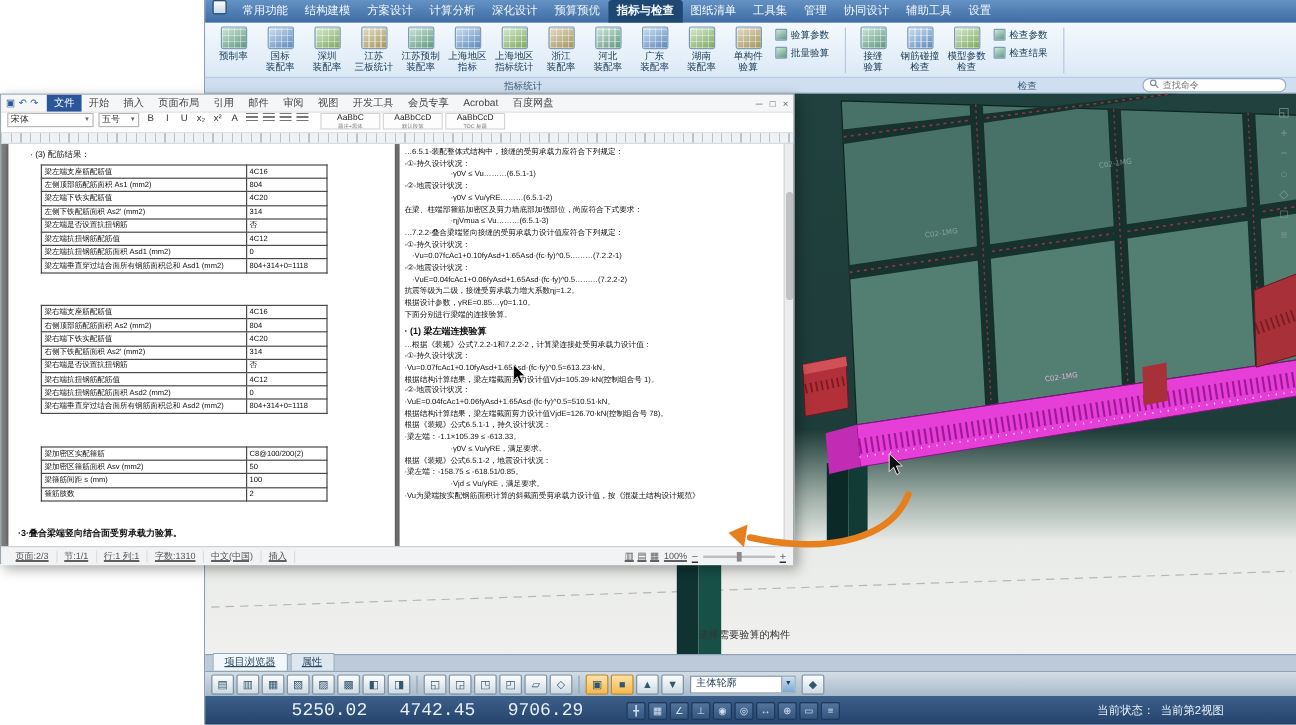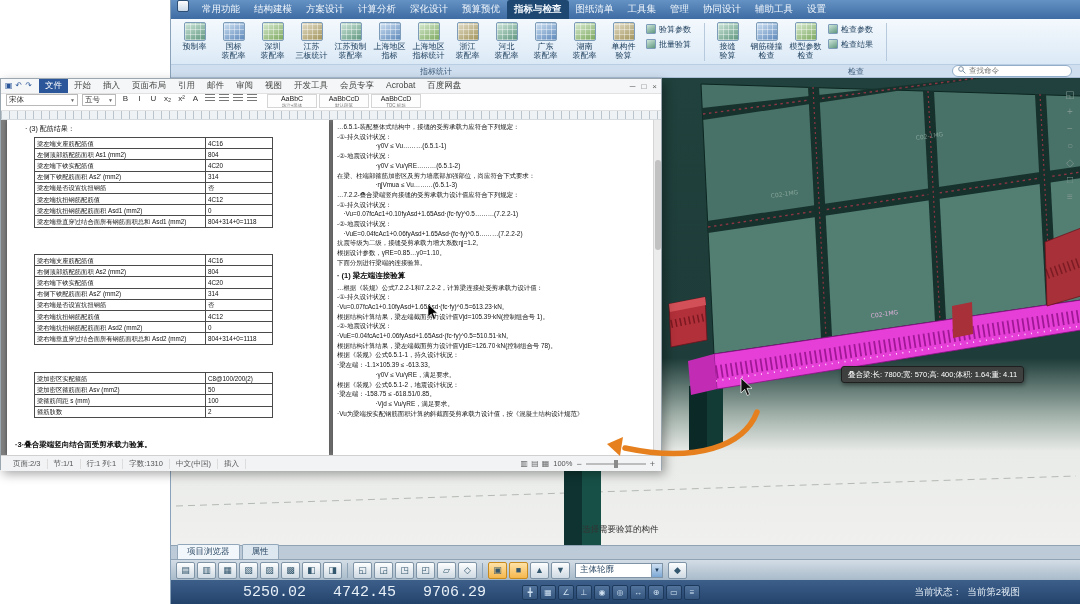--- a/index.html
+++ b/index.html
@@ -45,21 +45,21 @@
     background:linear-gradient(180deg,#20413d 0%, #1e3c39 60%, #9fafa8 72%, #e9ebe8 80%, #f0f1ef 100%); }
   .vp-svg { position:absolute; left:0; top:0; }
   .slab-label { fill:#c3d2ca; opacity:.5; font-size:6px; font-family:"DejaVu Sans",sans-serif; }
   .slab-label.pink { fill:#f6b9ec; opacity:.85; }
   .vp-tooltip { position:absolute; left:670px; top:288px; height:17px; background:rgba(62,62,62,.95); border:1px solid #1f1f1f; border-radius:3px; color:#fff; font-size:7.5px; line-height:15px; padding:0 6px; white-space:nowrap; box-shadow:1px 2px 4px rgba(0,0,0,.4); }
   .nav-rail { position:absolute; right:3px; top:12px; width:16px; display:flex; flex-direction:column; gap:7px; align-items:center; }
   .nav-ic { color:#7e958e; font-size:10px; line-height:10px; cursor:default; }
 
   
   .panel-row { position:absolute; left:0; top:545px; width:100%; height:14px; background:#bccbd7; border-top:1px solid #8fa3b5; display:flex; align-items:flex-end; padding-left:6px; gap:2px; }
-  .ptab { font-size:8.5px; color:#2c4a66; background:#dde7ef; border:1px solid #93a7ba; border-bottom:none; border-radius:2px 2px 0 0; padding:1px 9px 1px; white-space:nowrap; }
+  .ptab { font-size:8.5px; color:#2c4a66; background:#dde7ef; border:1px solid #93a7ba; border-bottom:none; border-radius:2px 2px 0 0; padding:1px 9px 1px; white-space:nowrap;text-decoration:underline; }
   .panel-row .ptab:nth-of-type(1) { background:#f2f7fb; }
   .prompt { margin-left:150px; font-size:8.5px; color:#333; padding-bottom:1px; white-space:nowrap; }
 
   .btoolbar { position:absolute; left:0; top:559px; width:100%; height:21px; background:linear-gradient(#d3dde6,#a8bac9); border-top:1px solid #8fa3b5; display:flex; align-items:center; gap:2px; padding:0 5px; }
   .tgrp { display:flex; gap:2px; }
   .tbtn { width:19px; height:17px; border:1px solid #7f94a7; border-radius:2px; background:linear-gradient(#fdfefe,#cfdae3); display:flex; align-items:center; justify-content:center; font-size:9px; color:#33576e; }
   .tgrp.active .tbtn { background:linear-gradient(#ffe2a8,#f5b74d); border-color:#c78a1f; }
   .tsep { width:1px; height:15px; background:#8fa3b7; margin:0 3px; }
   .tselect { height:15px; min-width:88px; background:#fff; border:1px solid #7f94a7; font-size:8.5px; color:#1c3c5a; display:flex; align-items:center; justify-content:space-between; padding:0 0 0 4px; margin:0 3px; }
   .tselect .dd { width:11px; height:13px; background:linear-gradient(#cfe0f2,#7ba7d4); border-left:1px solid #7f94a7; display:flex; align-items:center; justify-content:center; font-size:6px; color:#1c3c5a; font-style:normal; }
@@ -103,21 +103,21 @@
   .dtab { position:absolute; left:27px; border-collapse:collapse; table-layout:fixed; width:238px; }
   .dtab td { border:1px solid #4a4a4a; font-size:6.3px; line-height:7.2px; color:#111; padding:1.5px 2px; vertical-align:top; word-break:break-all; }
   .dtab td.c-k { width:171px; } .dtab td.c-v { width:67px; }
   .t1 { top:17px; } .t2 { top:134px; } .t3 { top:252px; }
   .p-footer { position:absolute; left:8px; top:320px; font-size:7.5px; font-weight:bold; color:#111; white-space:nowrap; }
   .doc-line { font-size:6.4px; line-height:9.7px; color:#111; white-space:pre; overflow:hidden; }
   .r-heading { font-size:7.5px; font-weight:bold; color:#111; margin:3px 0 2px; white-space:nowrap; }
   .w-scroll { position:absolute; right:0; top:0; width:8px; height:335px; background:#ececec; border-left:1px solid #d5d5d5; }
   .w-thumb { position:absolute; left:1px; top:40px; width:6px; height:90px; background:#c1c1c1; border-radius:3px; }
 
-  .w-status { height:16px; background:#f1f3f5; border-top:1px solid #d0d0d0; display:flex; align-items:center; padding:0 6px; }
+  .w-status { height:16px; background:#f1f3f5; border-top:1px solid #d0d0d0; display:flex; align-items:center; padding:0 6px;text-decoration:underline; }
   .w-stats { display:flex; }
   .w-stat { font-size:7.5px; color:#555; padding:0 6px; border-right:1px solid #ddd; white-space:nowrap; }
   .w-zoomarea { margin-left:auto; display:flex; align-items:center; gap:4px; }
   .w-vic { font-size:8px; color:#666; }
   .w-zoom { font-size:7.5px; color:#555; }
   .zminus,.zplus { font-size:9px; color:#666; }
   .ztrack { width:60px; height:2px; background:#bdbdbd; position:relative; display:inline-block; }
   .zknob { position:absolute; left:28px; top:-3px; width:4px; height:8px; background:#8a8a8a; }
 
   
@@ -338,21 +338,20 @@
 
         <g>
           <polygon points="393,376 412,370 430,376 411,382" fill="#2f6e64"></polygon>
           <polygon points="393,376 411,382 411,467 393,467" fill="#0e3331"></polygon>
           <polygon points="411,382 430,376 430,467 411,467" fill="#175047"></polygon>
         </g>
 
         <polygon points="570,300 570,315 573.7,311.3 576.3,317.5 578.6,316.4 576,310.3 581,310.3" fill="#101010" stroke="#ffffff" stroke-width="0.7"></polygon>
       </svg>
 
-      <div class="vp-tooltip">叠合梁:长: 7800;宽: 570;高: 400;体积: 1.64;重: 4.11</div>
 
       <div class="nav-rail">
 
       <span class="nav-ic">◱</span>
           <span class="nav-ic">+</span>
           <span class="nav-ic">−</span>
           <span class="nav-ic">○</span>
           <span class="nav-ic">◇</span>
           <span class="nav-ic">□</span>
           <span class="nav-ic">≡</span>

